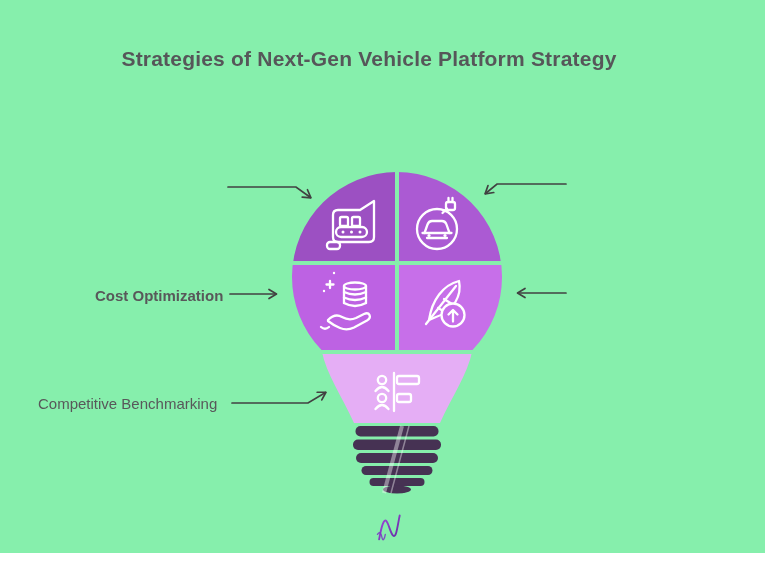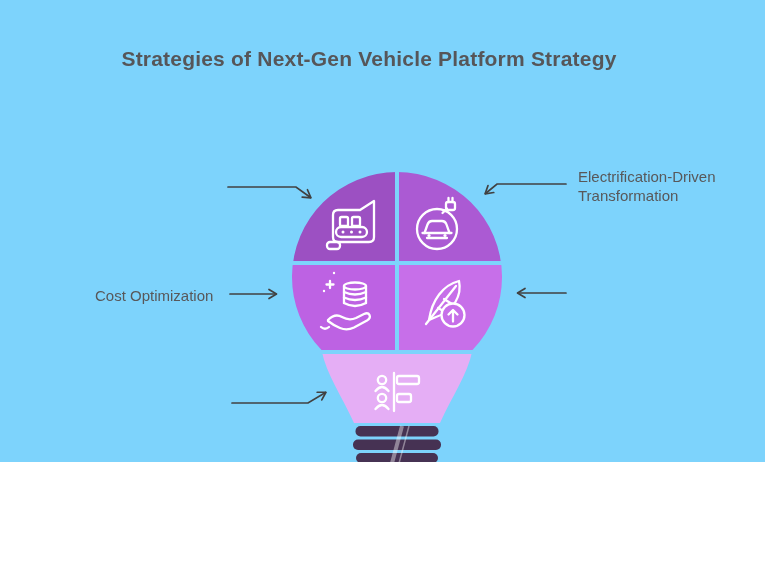--- a/index.html
+++ b/index.html
@@ -1,23 +1,23 @@
 <!DOCTYPE html>
 <html><head>
 <meta charset="utf-8">
 <style>
   html,body{margin:0;padding:0;background:#fff;}
-  .canvas{position:relative;width:765px;height:462px;background:#7dd3fc;overflow:hidden;
+  .canvas{position:relative;width:765px;height:553px;background:#86efac;overflow:hidden;
           font-family:"Liberation Sans","DejaVu Sans",sans-serif;}
   .title{position:absolute;left:0;top:47px;width:738px;margin:0;text-align:center;
          font-size:21px;font-weight:bold;color:#565659;letter-spacing:.2px;}
   .label{position:absolute;font-size:15px;color:#58585a;line-height:19px;}
   .lbl-modular{left:27px;top:178px;white-space:nowrap;}
   .lbl-electrification{left:578px;top:167px;width:162px;}
-  .lbl-cost{left:95px;top:286px;white-space:nowrap;}
+  .lbl-cost{left:95px;top:286px;white-space:nowrap;font-weight:bold;}
   .lbl-lightweight{left:580px;top:276px;width:156px;}
   .lbl-benchmarking{left:38px;top:394px;white-space:nowrap;}
   .arrows{position:absolute;left:0;top:0;}
   .bulb{position:absolute;left:280px;top:163px;}
   .logo{position:absolute;left:347px;top:508px;display:flex;align-items:center;gap:16px;flex-direction:column;}
   .logo-text{font-size:21px;font-weight:bold;color:#44266b;letter-spacing:-0.4px;}
   svg .iline{fill:none;stroke:#ffffff;stroke-width:2.3;stroke-linecap:round;stroke-linejoin:round;}
   svg .alin{fill:none;stroke-width:1.7;stroke-linecap:round;}
 </style>
 </head>
@@ -111,22 +111,22 @@
       <rect x="81.5" y="303" width="71" height="9" rx="4.5" fill="#463253"></rect>
       <rect x="89.5" y="315" width="55" height="8" rx="4" fill="#463253"></rect>
       <ellipse cx="117" cy="326.5" rx="14" ry="4" fill="#463253"></ellipse>
       <g opacity="0.4">
         <path d="M 122 263 L 104 330" stroke="#ffffff" stroke-width="4" fill="none"></path>
         <path d="M 129 263 L 111 330" stroke="#ffffff" stroke-width="1.5" fill="none"></path>
       </g>
     </g>
   </svg>
 
-  <div class="label lbl-electrification">Electrification-Driven Transformation</div>
   <div class="label lbl-cost">Cost Optimization</div>
+  <div class="label lbl-benchmarking">Competitive Benchmarking</div>
 
   <div class="logo">
     <svg width="28" height="38" viewBox="0 0 34 40">
       <defs>
         <linearGradient id="lg" x1="0" y1="0" x2="1" y2="1">
           <stop offset="0" stop-color="#a44ae0"></stop>
           <stop offset="1" stop-color="#5f2da0"></stop>
         </linearGradient>
       </defs>
       <path d="M 5 35 C 8 18 11 9 14 13 C 17 17 18.5 27 22 30.5 C 26 34 27.5 17 30 6" fill="none" stroke="url(#lg)" stroke-width="2.3" stroke-linecap="round"></path>

